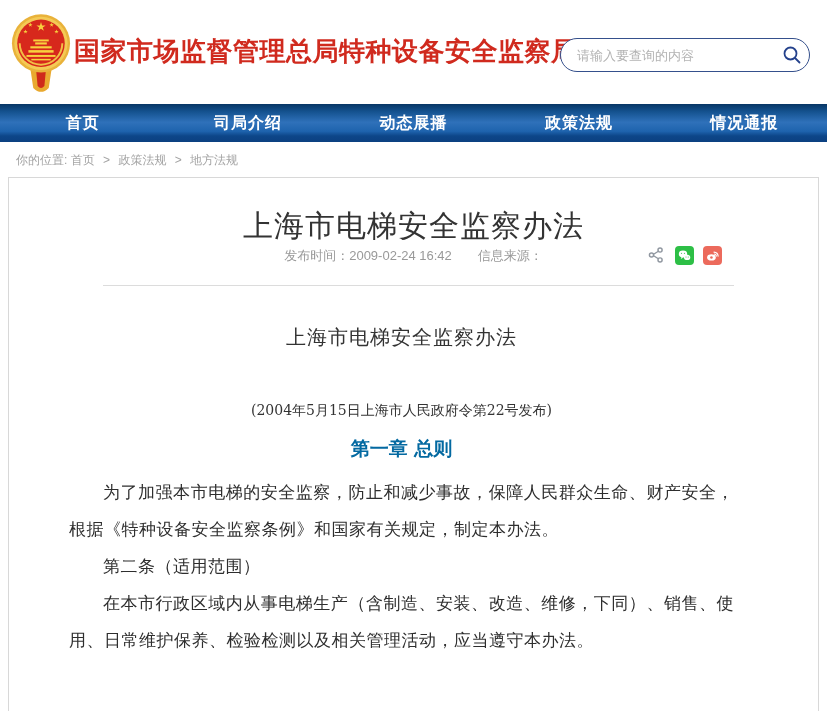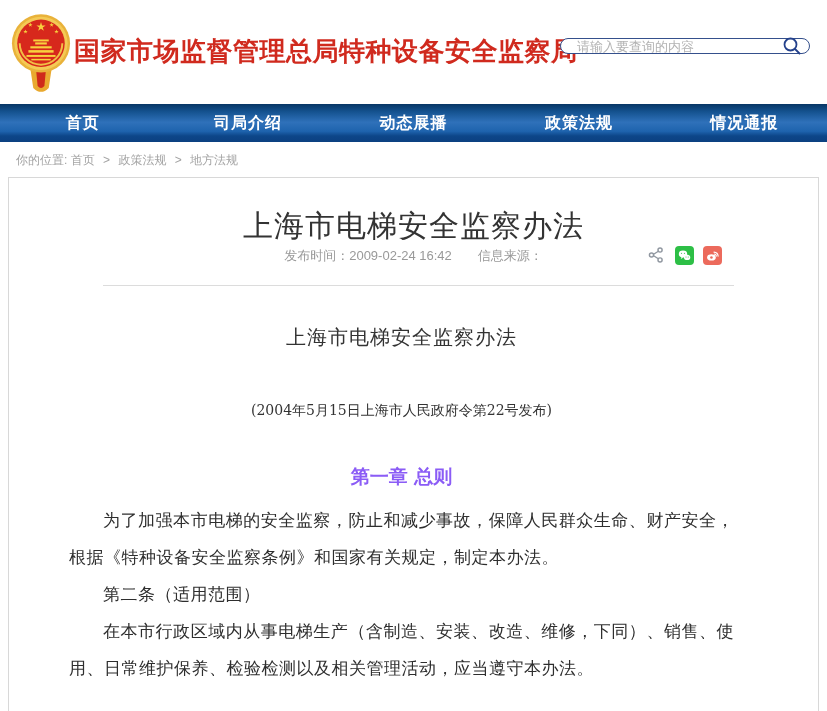--- a/index.html
+++ b/index.html
@@ -5,21 +5,21 @@
   * { margin:0; padding:0; box-sizing:border-box; }
   html,body { width:827px; height:711px; background:#fff; overflow:hidden;
     font-family:"Liberation Sans","DejaVu Sans",sans-serif; }
 
   
   .header { position:relative; height:104px; background:#fff; }
   .logo-wrap { position:absolute; left:10px; top:6px; display:flex; align-items:center; cursor:pointer; }
   .emblem { width:62px; height:84px; margin-top:6px; }
   .site-title { font-size:26px; font-weight:bold; color:#d02a1e; letter-spacing:0.5px;
     margin-left:2px; white-space:nowrap; }
-  .search-box { position:absolute; right:17px; top:38px; width:250px; height:16px;
+  .search-box { position:absolute; right:17px; top:38px; width:250px; height:34px;
     border:1px solid #35508c; border-radius:17px; display:flex; align-items:center;
     background:#fff; }
   .search-input { flex:1; border:none; outline:none; background:transparent;
     padding:0 6px 0 16px; font-size:13px; color:#444;
     font-family:"Liberation Sans","DejaVu Sans",sans-serif; }
   .search-input::placeholder { color:#b3b3b3; }
   .search-btn { width:34px; height:32px; border:none; background:transparent; cursor:pointer;
     display:flex; align-items:center; justify-content:center; }
 
   
@@ -48,21 +48,21 @@
   .badge.wechat { background:#2dbf46; }
   .badge.weibo  { background:#ec6a5c; }
   .divider { border:none; border-top:1px solid #dcdcdc; margin:16px 84px 0 94px; }
 
   
   .doc { padding:20px 84px 0 60px;
     font-family:"DejaVu Serif","Liberation Serif",serif; color:#333; }
   .doc-title { text-align:center; font-size:20px; color:#333; margin-top:18px;
     font-family:"Liberation Sans","DejaVu Sans",sans-serif; letter-spacing:1px; }
   .doc-pub { text-align:center; font-size:14px; color:#333; margin-top:51px; }
-  .doc-chapter { text-align:center; font-size:19px; font-weight:bold; color:#8b5cf6; margin-top:44px; }
+  .doc-chapter { text-align:center; font-size:19px; font-weight:bold; color:#0369a1; margin-top:16px; }
   .doc-body { margin-top:12px; }
   .doc-body p { font-size:17px; line-height:37px; text-indent:2em; text-align:justify;
     letter-spacing:0.5px; color:#2e2e2e; }
 </style>
 </head>
 <body>
 
 <div class="header">
   <div class="logo-wrap">
     <svg class="emblem" viewBox="0 0 64 86">

